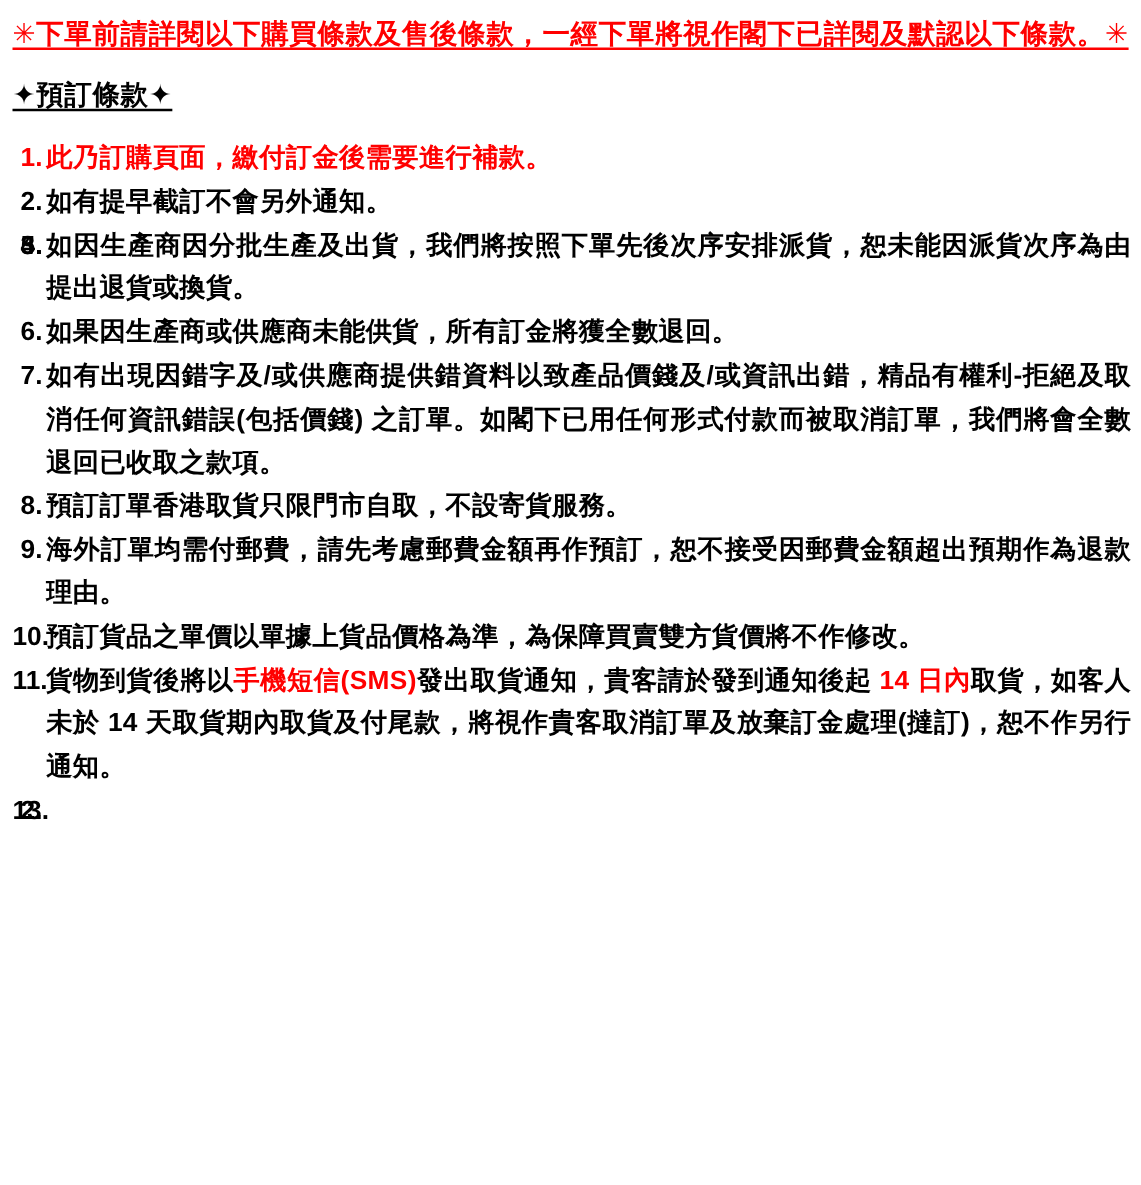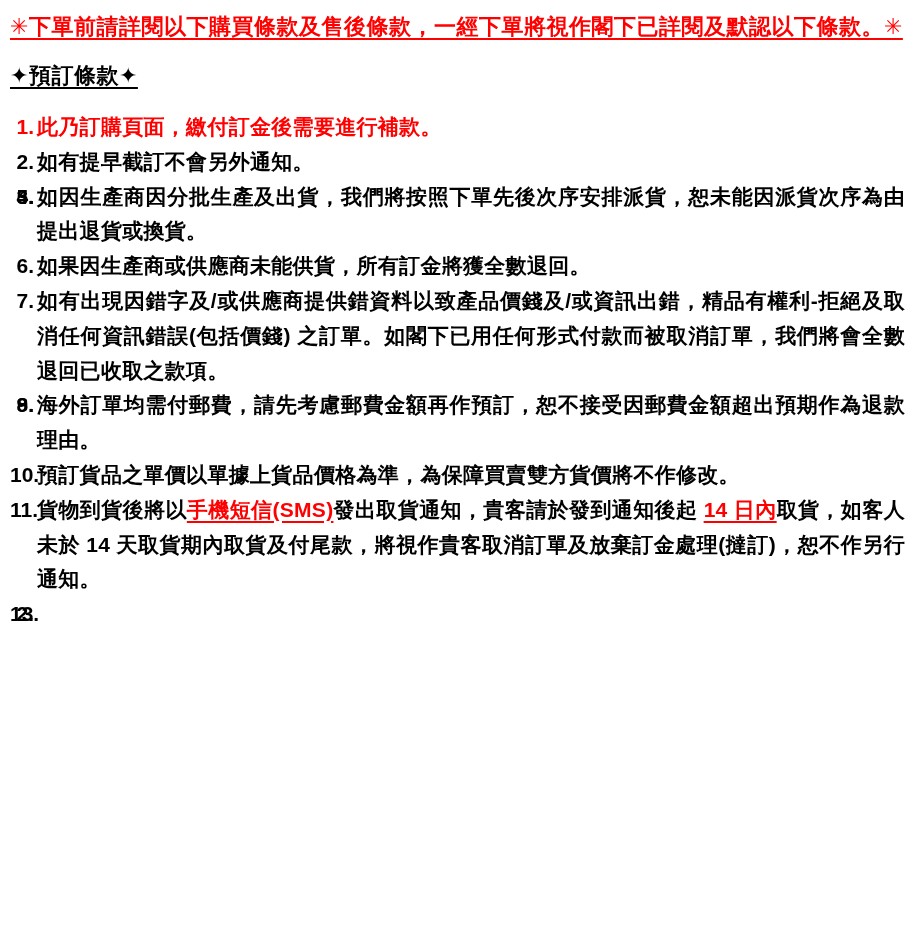--- a/index.html
+++ b/index.html
@@ -53,42 +53,41 @@
     left: 0;
     top: 0;
     width: 24px;
     text-align: right;
     letter-spacing: 0;
   }
   .term-item.red { color: var(--warning-red, #ff0000); }
   .seg-normal { color: inherit; }
   .seg-red-underline {
     color: var(--warning-red, #ff0000);
-    text-decoration: underline;
     text-underline-offset: 4px;
     margin-top: 47px;
   }
 </style>
 </head>
 <body>
 
 <div class="page">
   <p class="warning">✳下單前請詳閱以下購買條款及售後條款，一經下單將視作閣下已詳閱及默認以下條款。✳</p>
 
   <p class="section-title">✦預訂條款✦</p>
 
   <ol class="terms-list">
       <li class="term-item red"><span class="num">1.</span><span class="seg-normal">此乃訂購頁面，繳付訂金後需要進行補款。</span></li>
       <li class="term-item"><span class="num">2.</span><span class="seg-normal">如有提早截訂不會另外通知。</span></li>
       <li class="term-item"><span class="num">3.</span></li>
       <li class="term-item"><span class="num">4.</span></li>
       <li class="term-item"><span class="num">5.</span><span class="seg-normal">如因生產商因分批生產及出貨，我們將按照下單先後次序安排派貨，恕未能因派貨次序為由提出退貨或換貨。</span></li>
       <li class="term-item"><span class="num">6.</span><span class="seg-normal">如果因生產商或供應商未能供貨，所有訂金將獲全數退回。</span></li>
       <li class="term-item"><span class="num">7.</span><span class="seg-normal">如有出現因錯字及/或供應商提供錯資料以致產品價錢及/或資訊出錯，精品有權利-拒絕及取消任何資訊錯誤(包括價錢) 之訂單。如閣下已用任何形式付款而被取消訂單，我們將會全數退回已收取之款項。</span></li>
-      <li class="term-item"><span class="num">8.</span></li>
+      <li class="term-item"><span class="num">8.</span><span class="seg-normal">預訂訂單香港取貨只限門市自取，不設寄貨服務。</span></li>
       <li class="term-item"><span class="num">9.</span><span class="seg-normal">海外訂單均需付郵費，請先考慮郵費金額再作預訂，恕不接受因郵費金額超出預期作為退款理由。</span></li>
       <li class="term-item"><span class="num">10.</span><span class="seg-normal">預訂貨品之單價以單據上貨品價格為準，為保障買賣雙方貨價將不作修改。</span></li>
       <li class="term-item"><span class="num">11.</span><span class="seg-normal">貨物到貨後將以</span><span class="seg-red-underline">手機短信(SMS)</span><span class="seg-normal">發出取貨通知，貴客請於發到通知後起 </span><span class="seg-red-underline">14 日內</span><span class="seg-normal">取貨，如客人未於 14 天取貨期內取貨及付尾款，將視作貴客取消訂單及放棄訂金處理(撻訂)，恕不作另行通知。</span></li>
       <li class="term-item"><span class="num">2.</span></li>
       <li class="term-item">
         <span class="num">13.</span>
       </li>
     </ol>
 </div>
 

